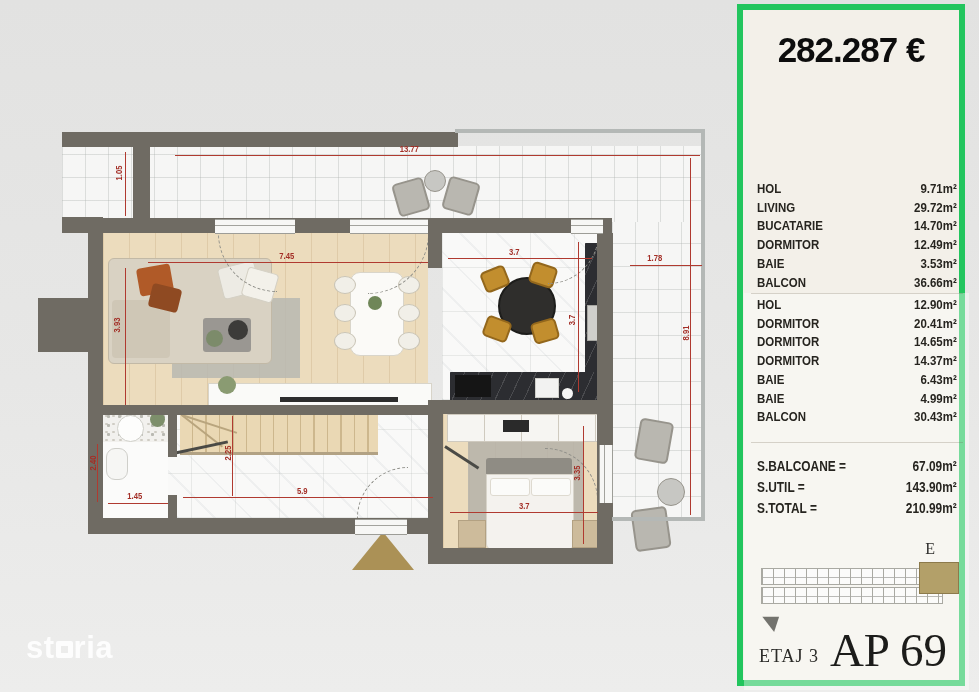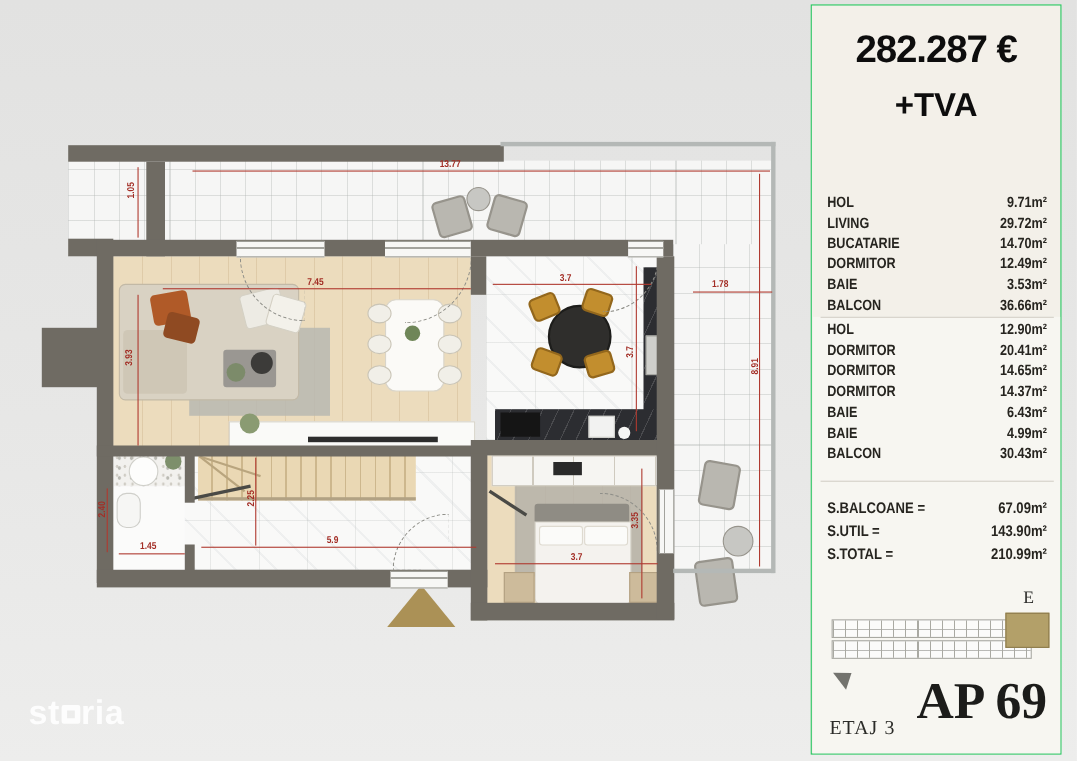--- a/index.html
+++ b/index.html
@@ -43,21 +43,21 @@
     font-size:31px;font-weight:700;letter-spacing:.5px;}
   #watermark .sq{display:inline-block;width:7px;height:7px;border:5px solid rgba(255,255,255,.88);
     border-radius:2px;margin:0 1px;}
   .tri-entrance{position:absolute;left:352px;top:532px;width:0;height:0;z-index:20;
     border-left:31px solid transparent;border-right:31px solid transparent;border-bottom:38px solid #ab9156;}
   .chair-grey{position:absolute;background:#b9b7b0;border:2px solid #97948c;border-radius:5px;z-index:12;}
   .chair-gold{position:absolute;background:#c28e2e;border:2px solid #93671c;border-radius:5px;z-index:12;}
   .leaf{position:absolute;background:#4a4a46;z-index:26;}
   
   #panel{position:absolute;left:737px;top:4px;width:228px;height:682px;background:#f3f0e9;
-    border:1px solid #22c55e;box-sizing:border-box;z-index:50;}
+    border:6px solid #22c55e;box-sizing:border-box;z-index:50;}
   #price{position:absolute;left:0;top:20px;width:100%;text-align:center;color:#0d0d0d;
     font-size:35px;font-weight:700;letter-spacing:-1px;}
   #vat{position:absolute;left:0;top:74px;width:100%;text-align:center;color:#0d0d0d;
     font-size:30px;font-weight:700;}
   .rooms{position:absolute;left:14px;width:235px;transform:scaleX(.85);transform-origin:left top;}
   .rrow{display:flex;justify-content:space-between;font-weight:700;font-size:13.5px;color:#26241f;
     line-height:18.7px;}
   .rrow .v{text-align:right;}
   .pdiv{position:absolute;left:8px;width:212px;height:1px;background:rgba(110,100,80,.25);}
   .band{position:absolute;left:1px;width:225px;background:rgba(255,255,255,.38);}
@@ -66,21 +66,21 @@
   .mrow{position:absolute;left:0;width:180px;height:15px;background:#fbfbfa;border:1px solid #a9a9a2;
     background-image:repeating-linear-gradient(90deg,#a9a9a2 0 1px,transparent 1px 11px),
                      linear-gradient(0deg,transparent 6px,rgba(120,120,115,.5) 6px,rgba(120,120,115,.5) 7px,transparent 7px);}
   .gold-unit{position:absolute;background:#b3a069;border:1px solid #8c7a4b;z-index:2;}
   #north{position:absolute;left:0px;top:46px;width:0;height:0;
     border-right:16px solid #73736e;border-top:5px solid transparent;border-bottom:11px solid transparent;
     transform:rotate(18deg);}
   #sectionE{position:absolute;right:24px;top:530px;font-family:"Liberation Serif",serif;font-size:16px;color:#2e2e2c;}
   #etaj{position:absolute;left:16px;bottom:13px;font-family:"Liberation Serif",serif;font-size:18px;
     letter-spacing:1px;color:#2b2b28;}
-  #apnum{position:absolute;right:12px;bottom:20px;font-family:"Liberation Serif",serif;font-size:47px;color:#1c1c1a;font-weight:bold;}
+  #apnum{position:absolute;right:12px;bottom:3px;font-family:"Liberation Serif",serif;font-size:47px;color:#1c1c1a;}
 </style>
 </head>
 <body>
 
 <div id="plan">
 
   <div class="tile" style="left:62px;top:146px;width:642px;height:78px;"></div>
   <div class="tile" style="left:612px;top:222px;width:92px;height:298px;"></div>
   <div class="tile" style="left:62px;top:222px;width:71px;height:11px;"></div>
 
@@ -218,21 +218,20 @@
   <span class="dlab rot" style="left:568px;top:468px;">3.35</span>
 
   <div id="watermark"><span>st</span><span class="sq"></span><span>ria</span></div>
 </div>
 
 <div id="panel">
   <div class="band" style="top:283px;height:149px;"></div>
   <div class="band" style="top:432px;height:248px;"></div>
 
   <div id="price">282.287 €</div>
-  <div id="vat">+TVA</div>
 
   <div class="rooms" style="top:170px;">
     <div class="rrow">
         <span>HOL</span>
         <span class="v">9.71m²</span>
       </div>
     <div class="rrow">
         <span>LIVING</span>
         <span class="v">29.72m²</span>
       </div>

